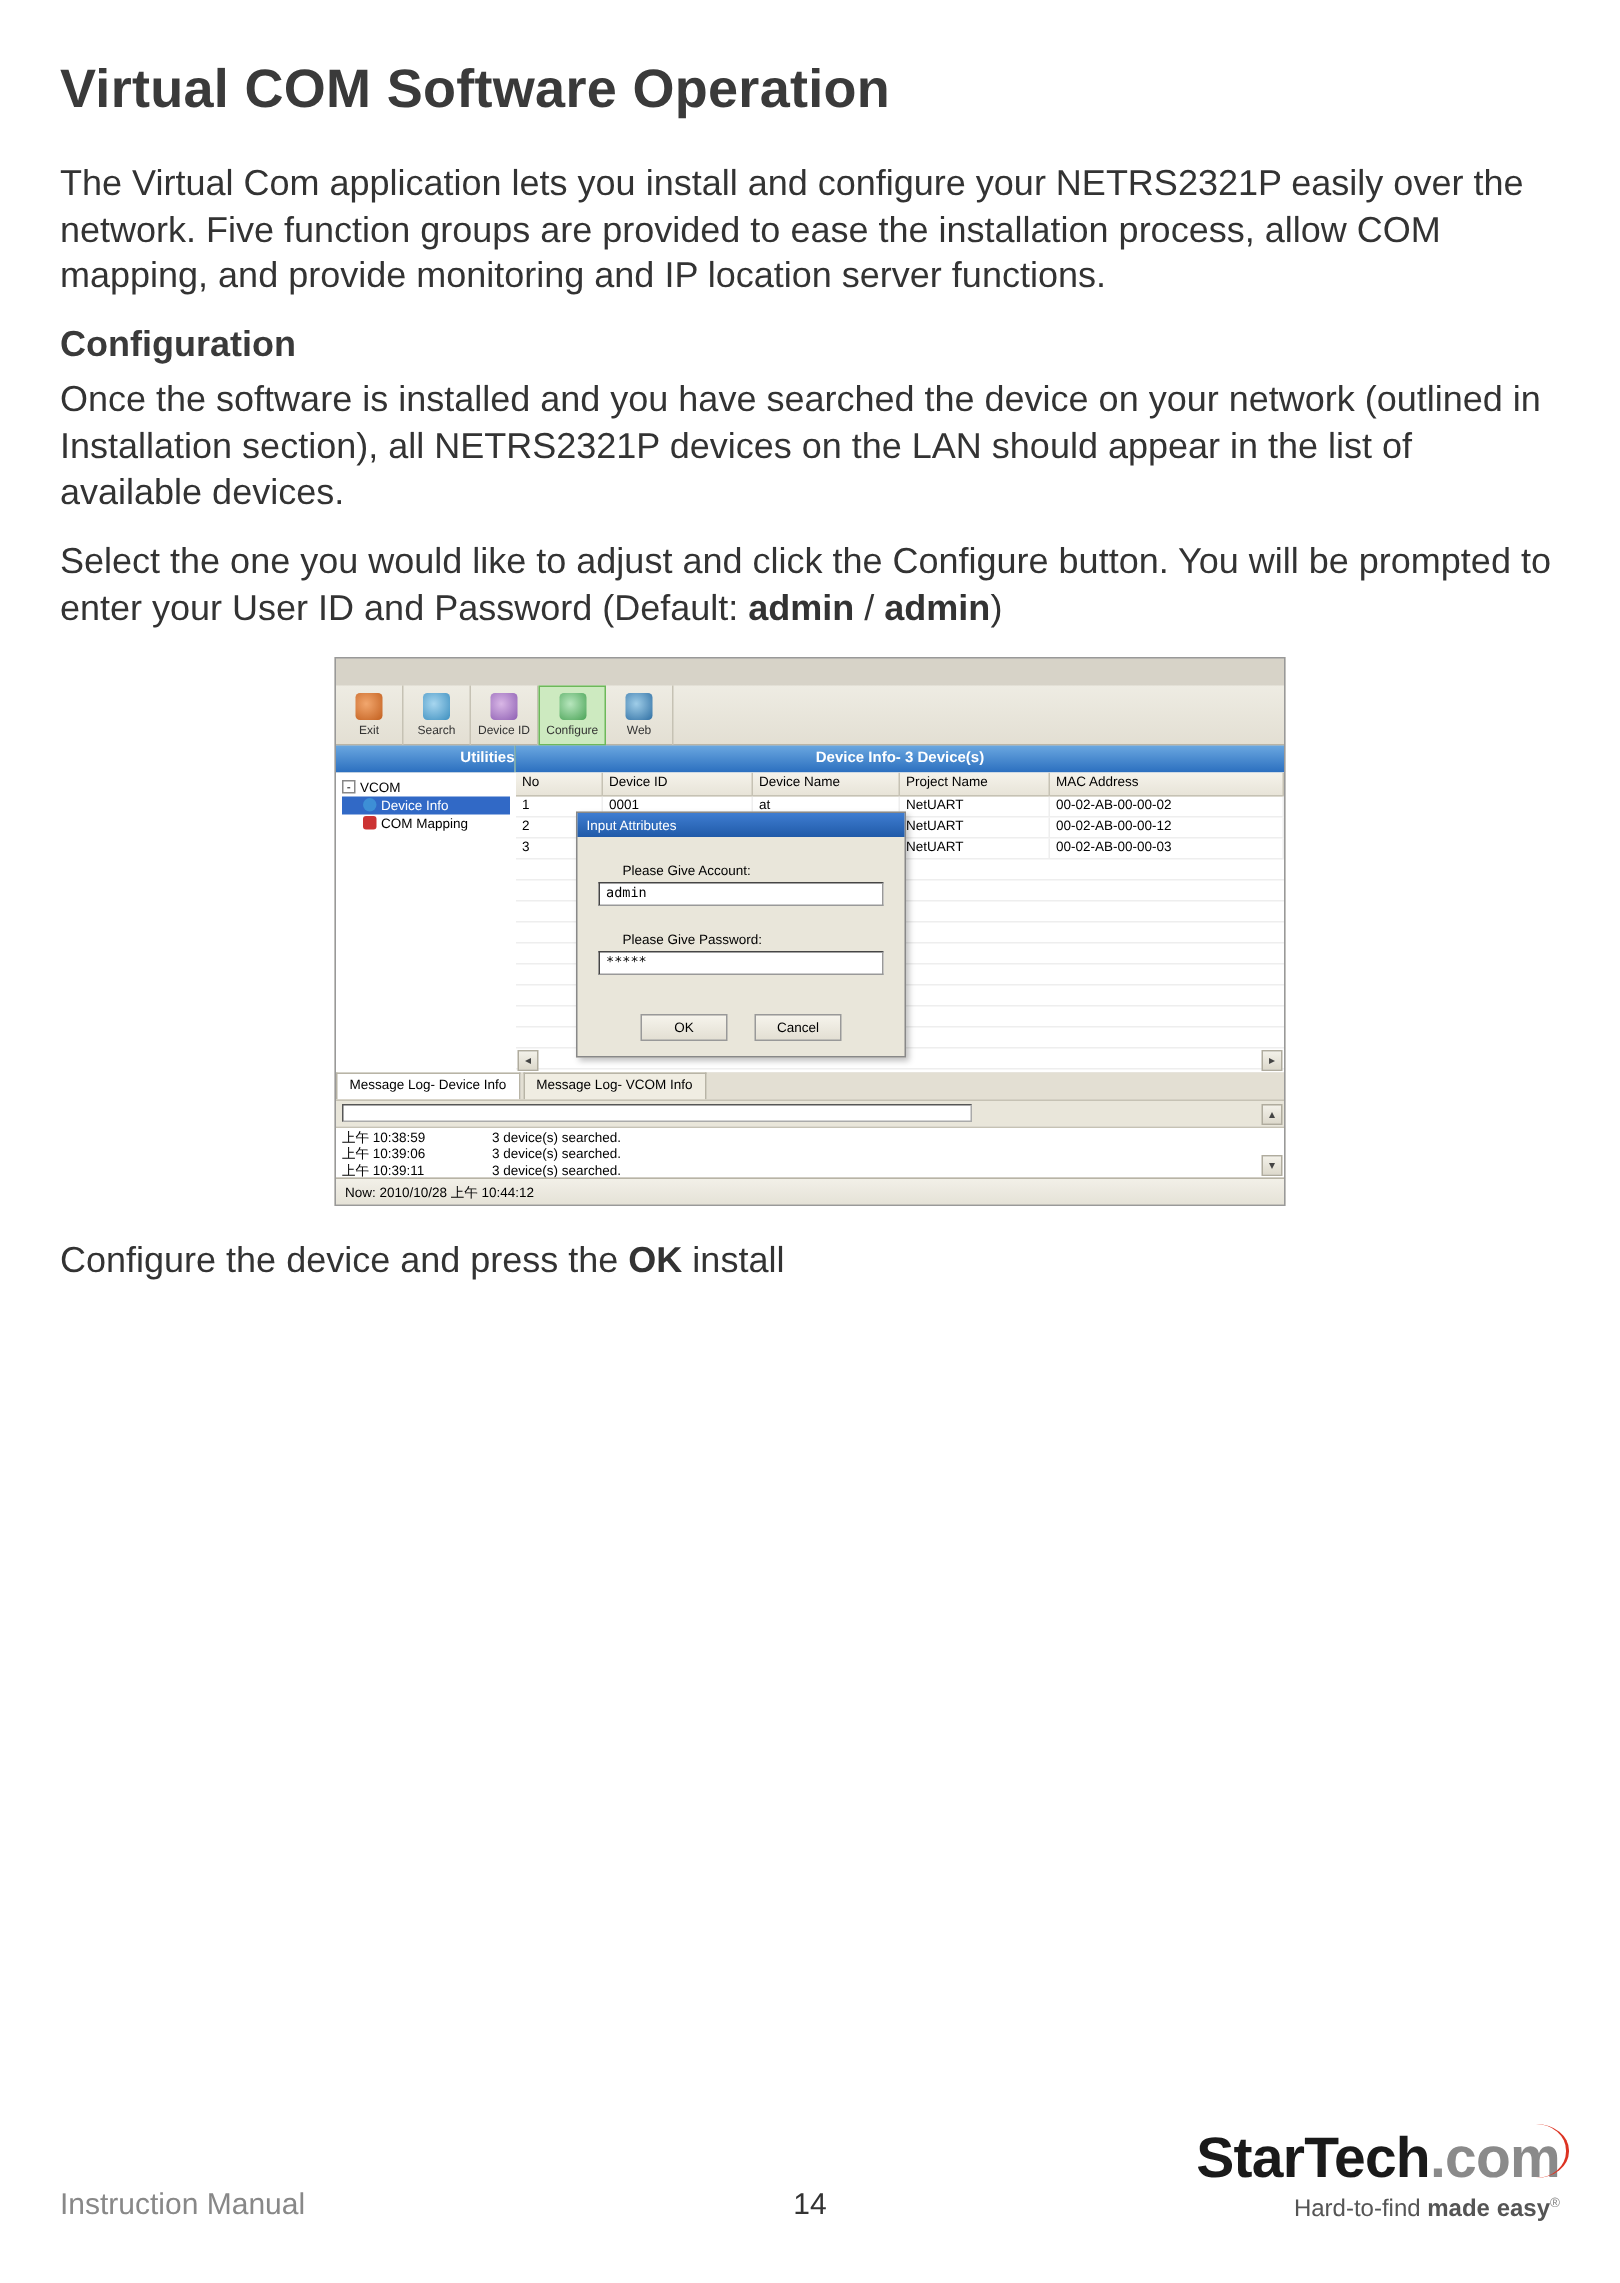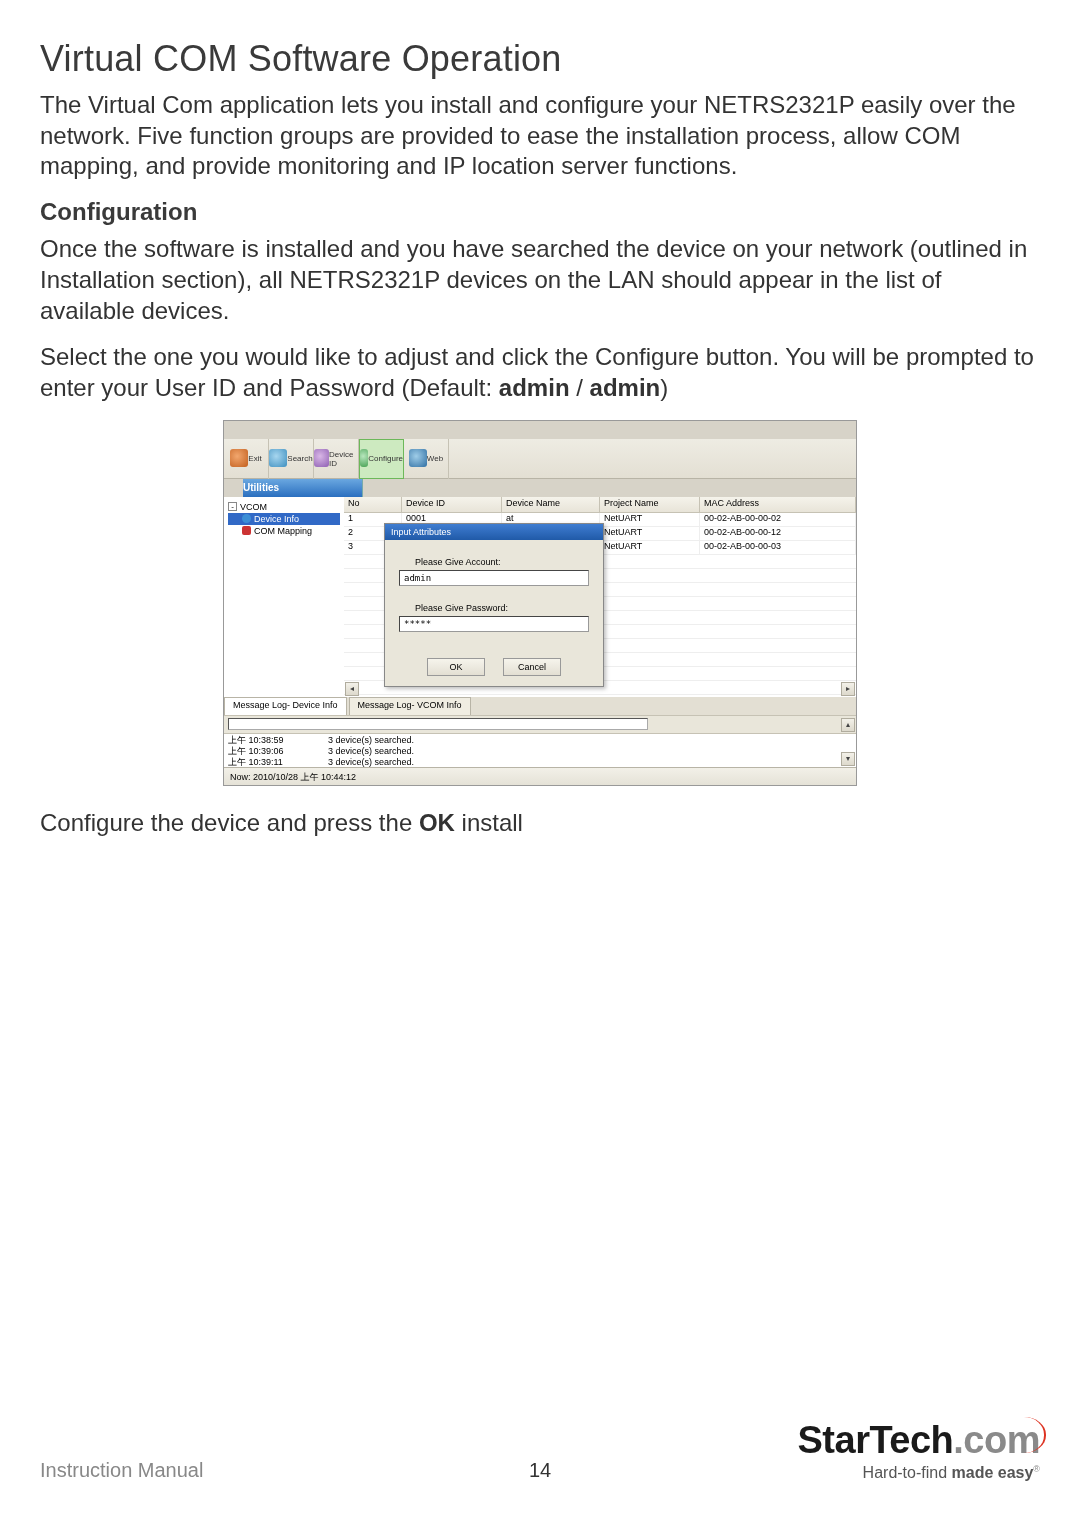--- a/index.html
+++ b/index.html
@@ -1,37 +1,37 @@
 <!DOCTYPE html>
 <html><head>
 <meta charset="utf-8">
 <style>
   * { box-sizing: border-box; margin: 0; padding: 0; }
   html, body { width: 1080px; height: 1522px; background: #fff; font-family: "Segoe UI", "Myriad Pro", Arial, sans-serif; color: #222; }
   .page { padding: 38px 40px 40px 40px; position: relative; height: 100%; }
-  h1 { font-size: 36px; font-weight: 400; color: #3a3a3a; margin-bottom: 10px; letter-spacing: 0.2px; }
+  h1 { font-size: 36px; font-weight: 700; color: #3a3a3a; margin-bottom: 28px; letter-spacing: 0.2px; }
   .body-text { font-size: 24px; line-height: 1.28; color: #333; margin-bottom: 16px; }
   h2 { font-size: 24px; font-weight: 700; color: #3a3a3a; margin: 10px 0 8px 0; }
   .bold { font-weight: 700; }
   .screenshot-wrap { width: 634px; height: 366px; margin: 10px auto 22px auto; border: 1px solid #999; background: #d7d3c8; position: relative; font-size: 10px; font-family: Tahoma, Arial, sans-serif; color: #000; overflow: hidden; }
   
   .menubar { position: absolute; top: 0; left: 0; right: 0; height: 18px; background: linear-gradient(#f2f0e8,#e5e2d7); border-bottom: 1px solid #b8b4a6; padding-left: 6px; line-height: 18px; }
   
   .toolbar { position: absolute; top: 18px; left: 0; right: 0; height: 40px; background: linear-gradient(#eeece3,#e3dfd3); border-bottom: 1px solid #b8b4a6; display: flex; }
-  .tbtn { width: 45px; height: 40px; border-right: 1px solid #c6c2b4; display: flex; flex-direction: row; align-items: center; justify-content: center; font-size: 8px; color: #333; }
+  .tbtn { width: 45px; height: 40px; border-right: 1px solid #c6c2b4; display: flex; flex-direction: column; align-items: center; justify-content: center; font-size: 8px; color: #333; }
   .tbtn.hl { background: #cdeac0; border: 1px solid #6db85a; }
   .tbtn .ico { width: 18px; height: 18px; margin-bottom: 2px; border-radius: 3px; }
   .ico-exit { background: radial-gradient(circle at 40% 40%, #f2a76e, #c25f1e); }
   .ico-search { background: radial-gradient(circle at 40% 40%, #a7d6ef, #3d8fbf); }
   .ico-deviceid { background: radial-gradient(circle at 40% 40%, #d9b7e6, #8e5fb3); }
   .ico-configure { background: radial-gradient(circle at 40% 40%, #b7e6bd, #4aa356); }
   .ico-web { background: radial-gradient(circle at 40% 40%, #9fcde8, #2f6fa3); }
   
   .colbar { position: absolute; top: 58px; left: 0; right: 0; height: 18px; display: flex; }
-  .colbar .utilcol { width: 120px; background: linear-gradient(#6aa7e0,#2b6fbf); color: #fff; font-weight: 700; text-align: left; line-height: 18px; font-size: 10px; border-right: 1px solid #7aa; margin-left: 19px; }
+  .colbar .utilcol { width: 120px; background: linear-gradient(#6aa7e0,#2b6fbf); color: #fff; font-weight: 700; text-align: right; line-height: 18px; font-size: 10px; border-right: 1px solid #7aa; }
   .colbar .infocol { flex: 1; background: linear-gradient(#6aa7e0,#2b6fbf); color: #fff; font-weight: 700; text-align: center; line-height: 18px; font-size: 10px; }
   
   .tree { position: absolute; top: 76px; left: 0; width: 120px; bottom: 88px; background: #fff; font-size: 9px; padding: 4px 4px; }
   .tree .row { display: flex; align-items: center; padding: 1px 0; white-space: nowrap; }
   .tree .ind1 { padding-left: 14px; }
   .tree .sel { background: #3169c6; color: #fff; }
   .tree .sq { width: 9px; height: 9px; border: 1px solid #888; margin-right: 3px; font-size: 8px; line-height: 7px; text-align: center; }
   .tree .dot { width: 9px; height: 9px; margin-right: 3px; border-radius: 50%; background: #3d8fd6; }
   .tree .dotr { width: 9px; height: 9px; margin-right: 3px; border-radius: 2px; background: #c33; }
   
@@ -106,20 +106,21 @@
           <div class="ico ico-configure"></div>
           <span>Configure</span>
         </div>
       <div class="tbtn">
           <div class="ico ico-web"></div>
           <span>Web</span>
         </div>
     </div>
     <div class="colbar">
       <div class="utilcol">Utilities</div>
+      <div class="infocol">Device Info- 3 Device(s)</div>
     </div>
     <div class="tree">
       <div class="row">
           <span class="sq">-</span>
           <span>VCOM</span>
         </div>
       <div class="row ind1 sel">
           <span class="dot"></span>
           <span>Device Info</span>
         </div>

